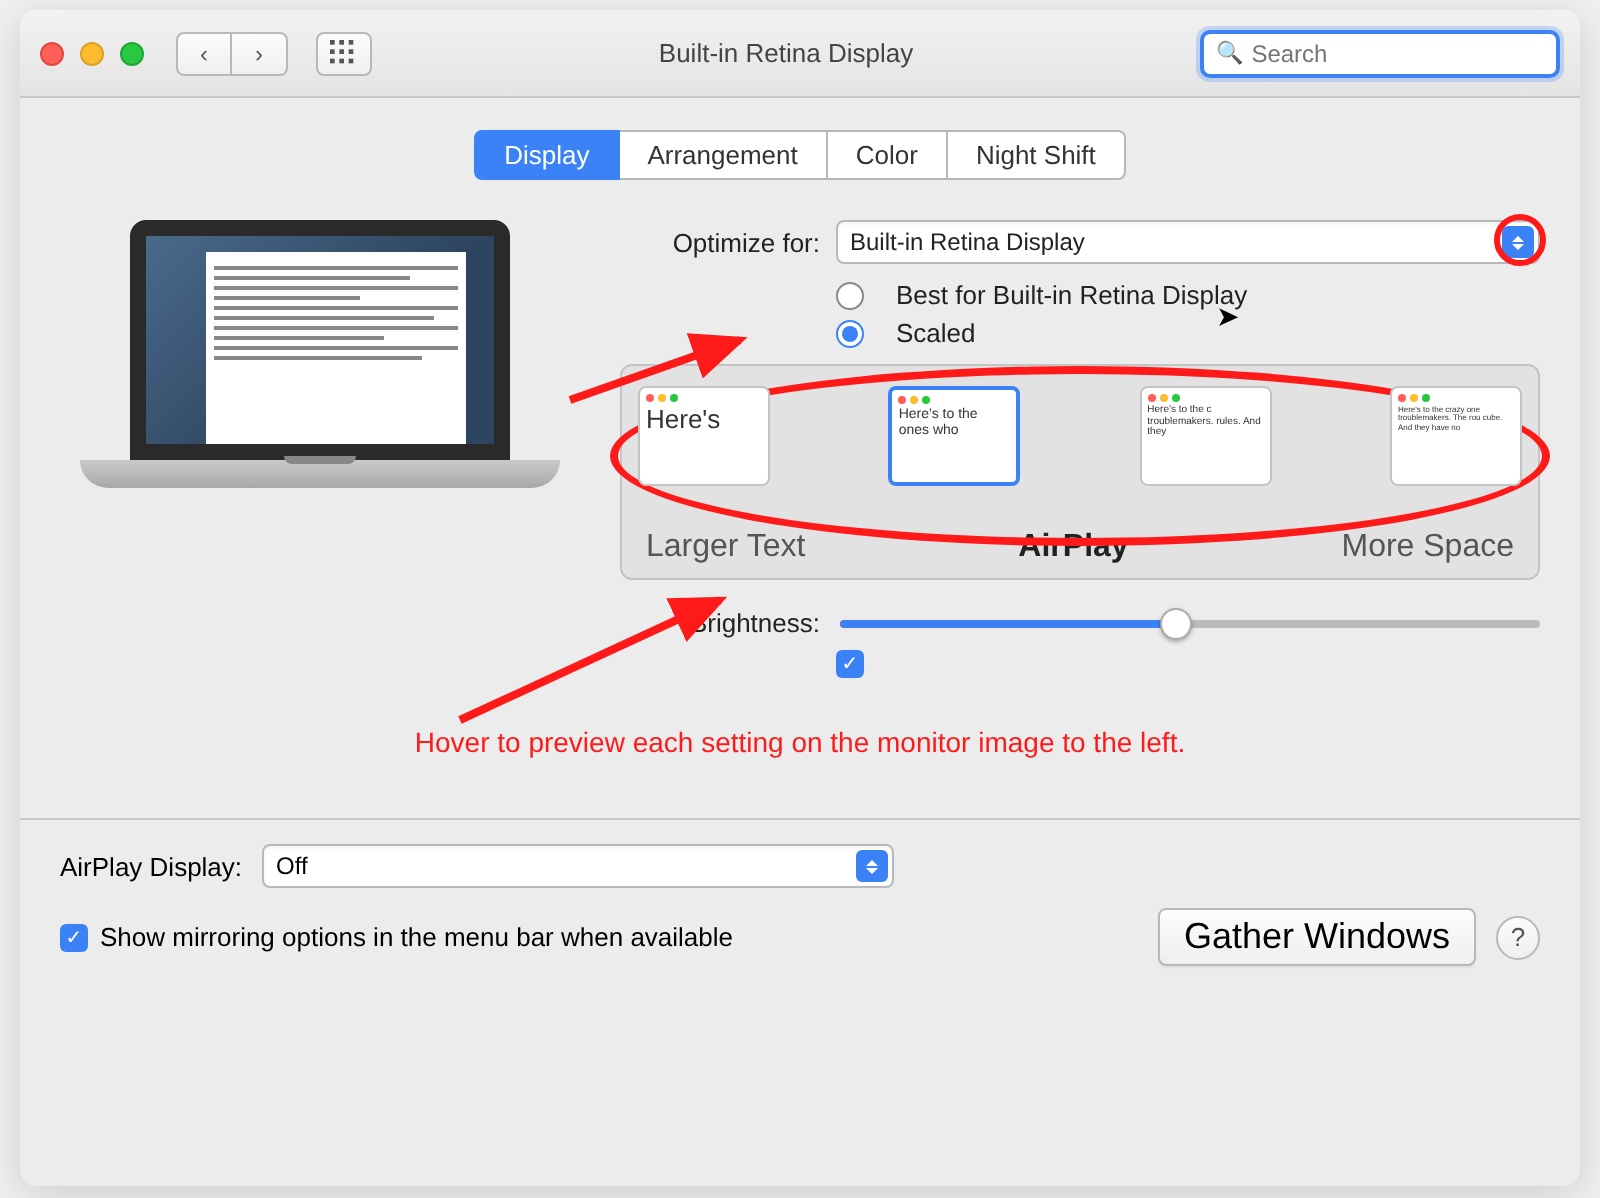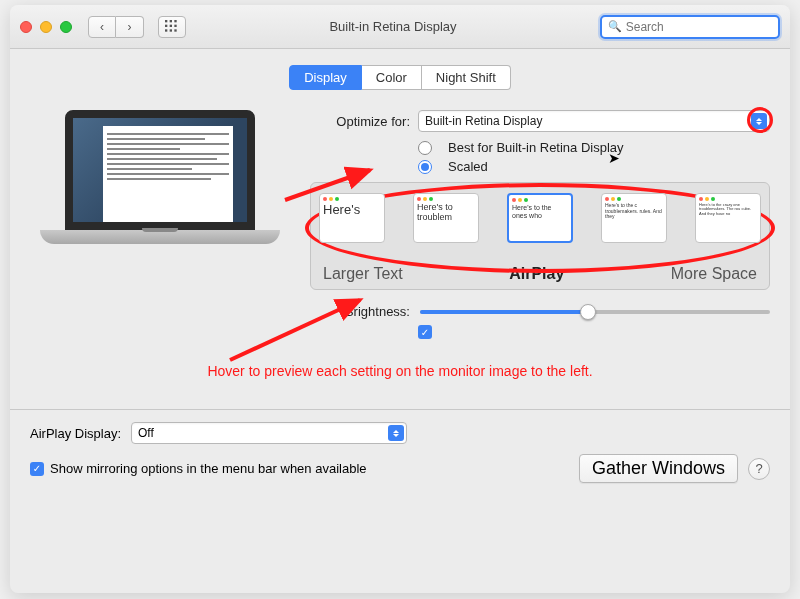--- a/index.html
+++ b/index.html
@@ -66,21 +66,21 @@
   .slider-fill{position:absolute;left:0;top:0;bottom:0;width:48%;background:#3b82f6;border-radius:2px;}
   .slider-knob{position:absolute;left:48%;top:50%;transform:translate(-50%,-50%);width:16px;height:16px;background:#fff;border:1px solid #aaa;border-radius:50%;box-shadow:0 1px 2px rgba(0,0,0,.3);}
   .chk-row{display:flex;align-items:center;gap:6px;margin-left:108px;margin-top:6px;font-size:13px;}
   .chk{width:14px;height:14px;background:#3b82f6;border-radius:3px;display:flex;align-items:center;justify-content:center;color:#fff;font-size:10px;}
   .annot{color:#ff1a1a;font-size:14px;font-weight:500;text-align:center;margin-top:24px;}
   .arrow1{position:absolute;top:160px;left:270px;pointer-events:none;}
   .arrow2{position:absolute;top:290px;left:210px;pointer-events:none;}
   .divider{height:1px;background:#c8c8c8;margin:18px 0 12px;}
   .bottom{padding:0 20px 14px;}
   .airplay{display:flex;align-items:center;gap:10px;font-size:13px;}
-  .airplay .select{width:276px;flex:none;align-items:center;}
+  .airplay .select{width:316px;flex:none;align-items:center;}
   .footer{display:flex;align-items:center;gap:10px;margin-top:10px;font-size:13px;}
   .footer .chk-row{margin-left:0;}
   .btn{background:linear-gradient(#fcfcfc,#efefef);border:1px solid #b8b8b8;border-radius:4px;padding:3px 12px;font-size:18px;margin-left:auto;box-shadow:0 1px 1px rgba(0,0,0,.06);text-align:center;}
   .help{width:22px;height:22px;border:1px solid #b8b8b8;border-radius:50%;background:linear-gradient(#fcfcfc,#efefef);display:flex;align-items:center;justify-content:center;font-size:13px;color:#555;}
   .cursor{position:absolute;top:145px;left:598px;font-size:14px;color:#000;pointer-events:none;}
 </style>
 </head>
 <body>
 
 <div class="window">
@@ -112,20 +112,21 @@
     <div class="title">Built-in Retina Display</div>
     <div class="search">
       <span class="mg">🔍</span>
       <input placeholder="Search" style="">
     </div>
   </div>
 
   <div class="content">
     <div class="tabs">
       <div class="tab active">Display</div>
+      <div class="tab">Arrangement</div>
       <div class="tab">Color</div>
       <div class="tab">Night Shift</div>
     </div>
 
     <div class="row">
       <div class="preview">
         <div class="laptop">
           <div class="screen">
             <div class="doc">
                 <div class="bar"></div>
@@ -167,28 +168,20 @@
         <div class="scale-box">
           <div class="ellipse"></div>
           <div class="thumbs">
             <div class="thumb">
                 <div class="dots">
                   <span class="d1"></span>
                   <span class="d2"></span>
                   <span class="d3"></span>
                 </div>
                 <div class="txt" style="font-size:13px">Here's</div>
-              </div>
-            <div class="thumb">
-                <div class="dots">
-                  <span class="d1"></span>
-                  <span class="d2"></span>
-                  <span class="d3"></span>
-                </div>
-                <div class="txt" style="font-size:9px">Here's to troublem</div>
               </div>
             <div class="thumb sel">
                 <div class="dots">
                   <span class="d1"></span>
                   <span class="d2"></span>
                   <span class="d3"></span>
                 </div>
                 <div class="txt" style="font-size:7px">Here's to the ones who</div>
               </div>
             <div class="thumb">

